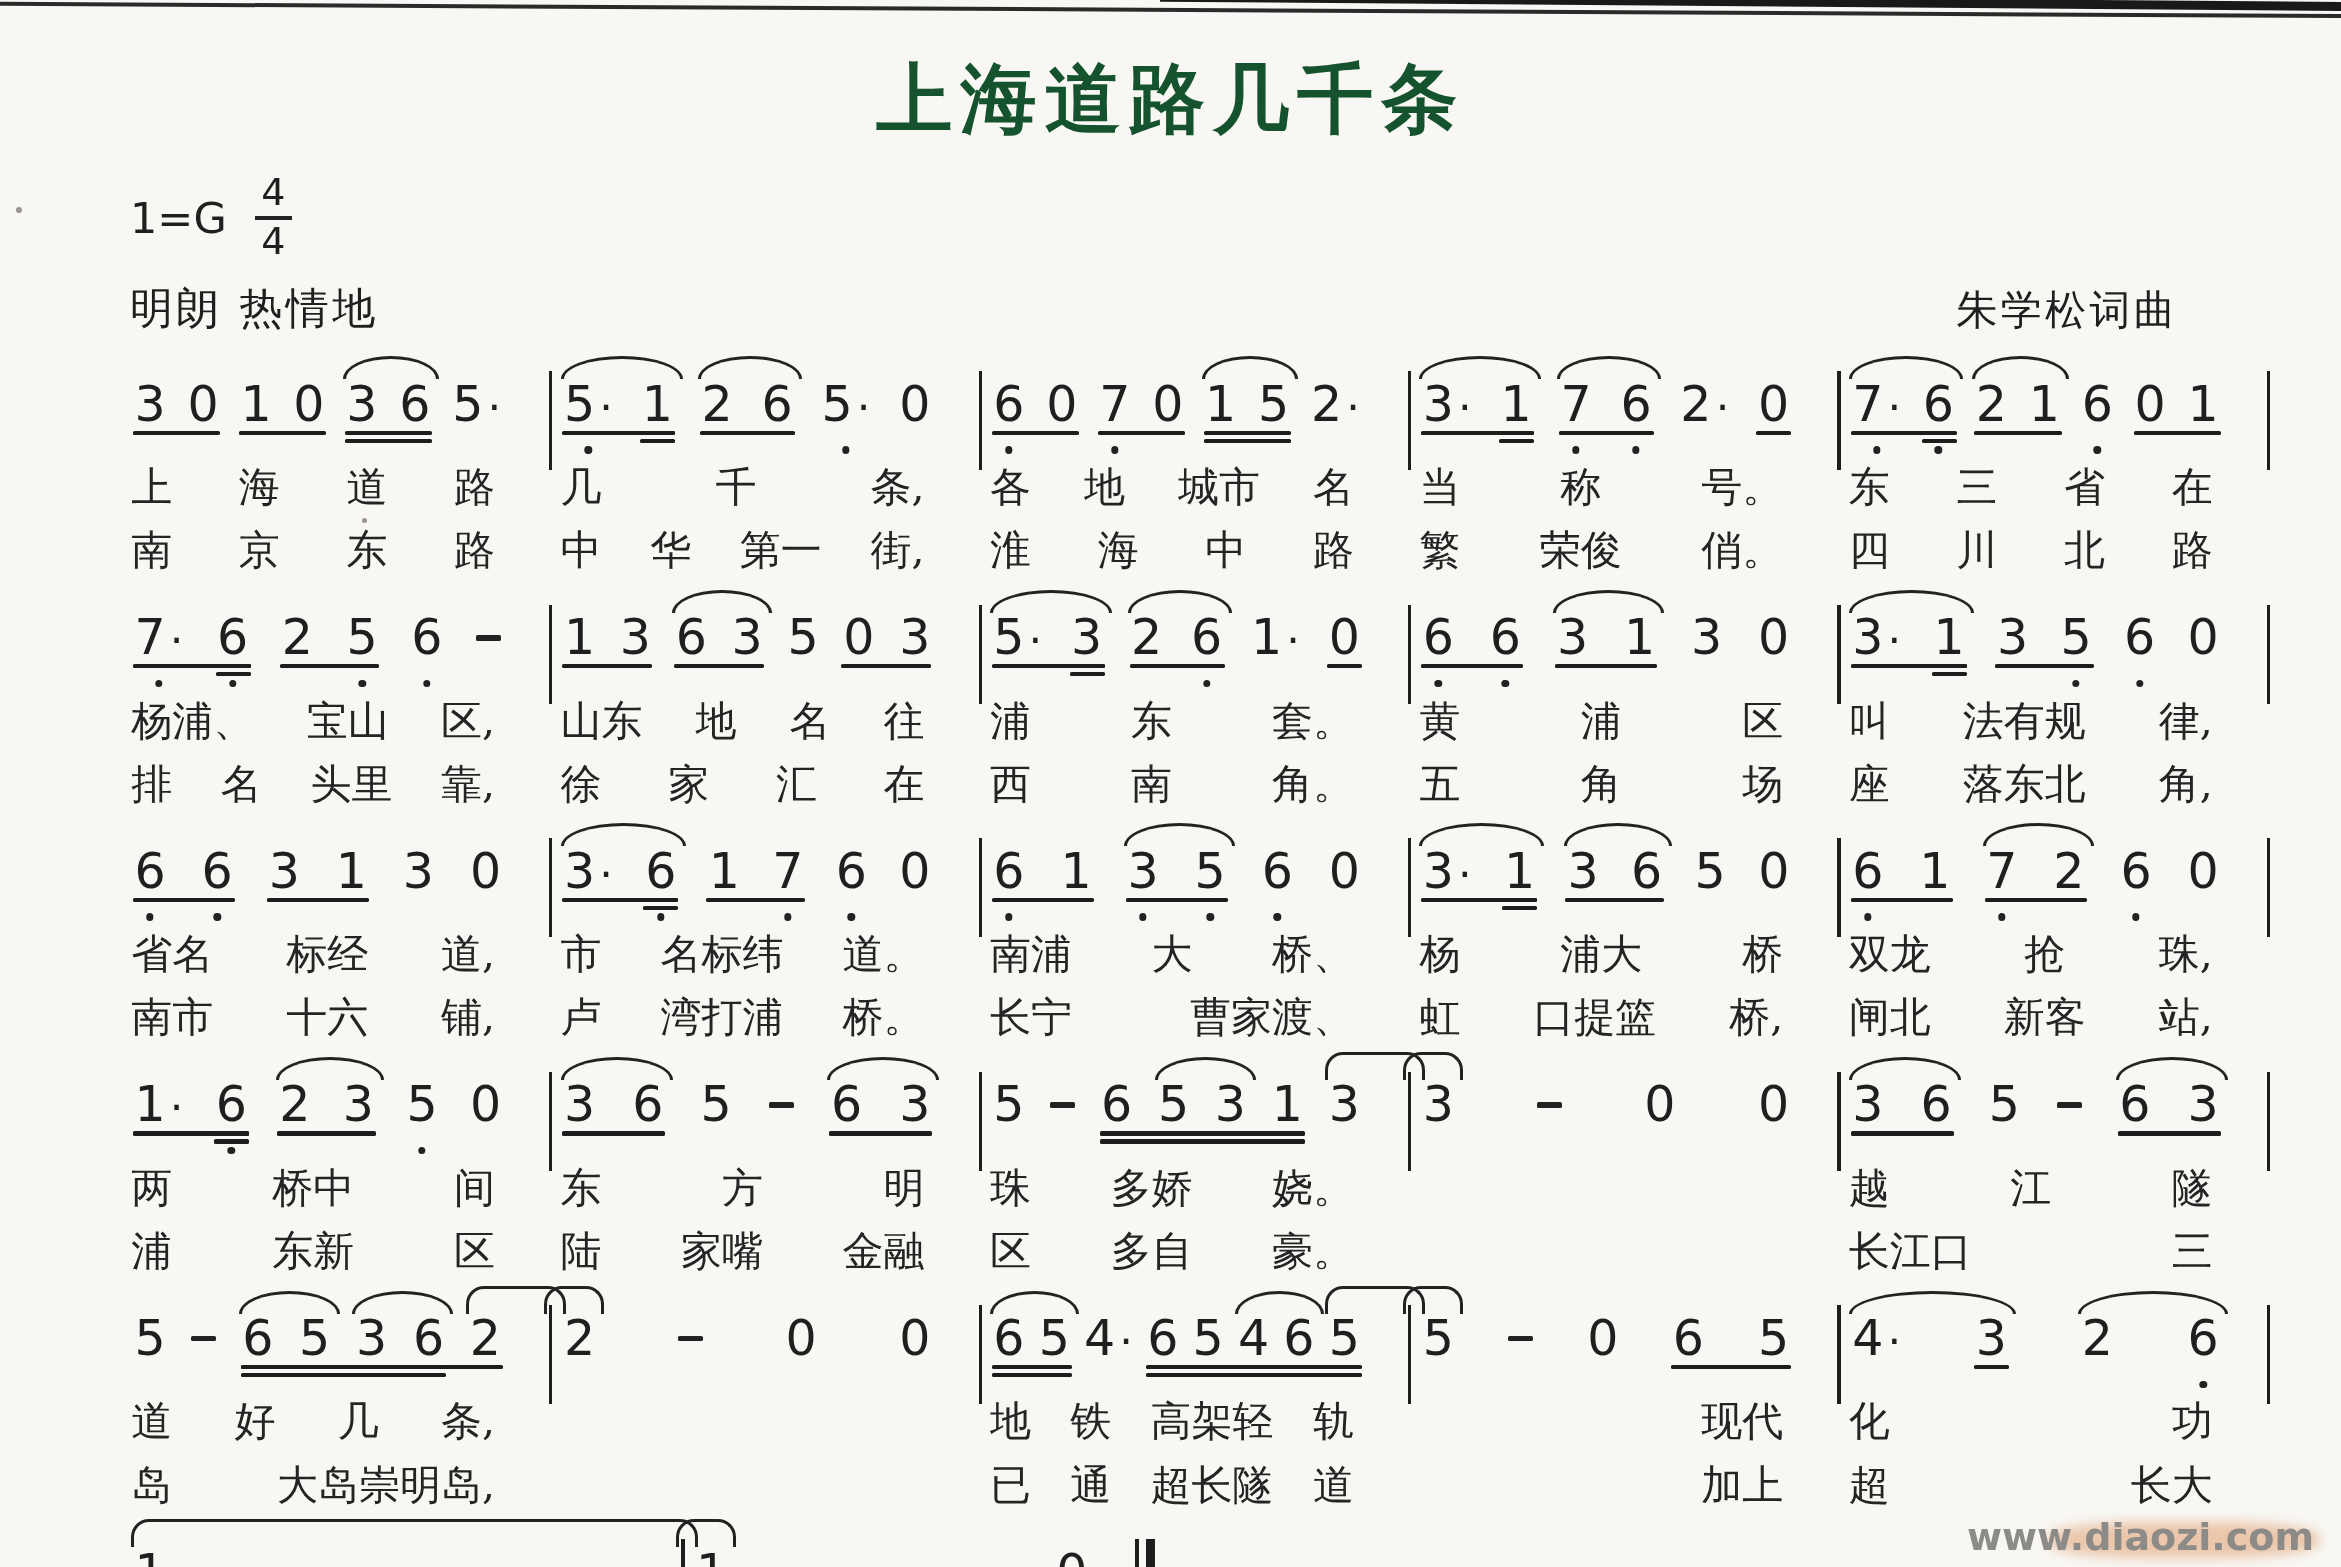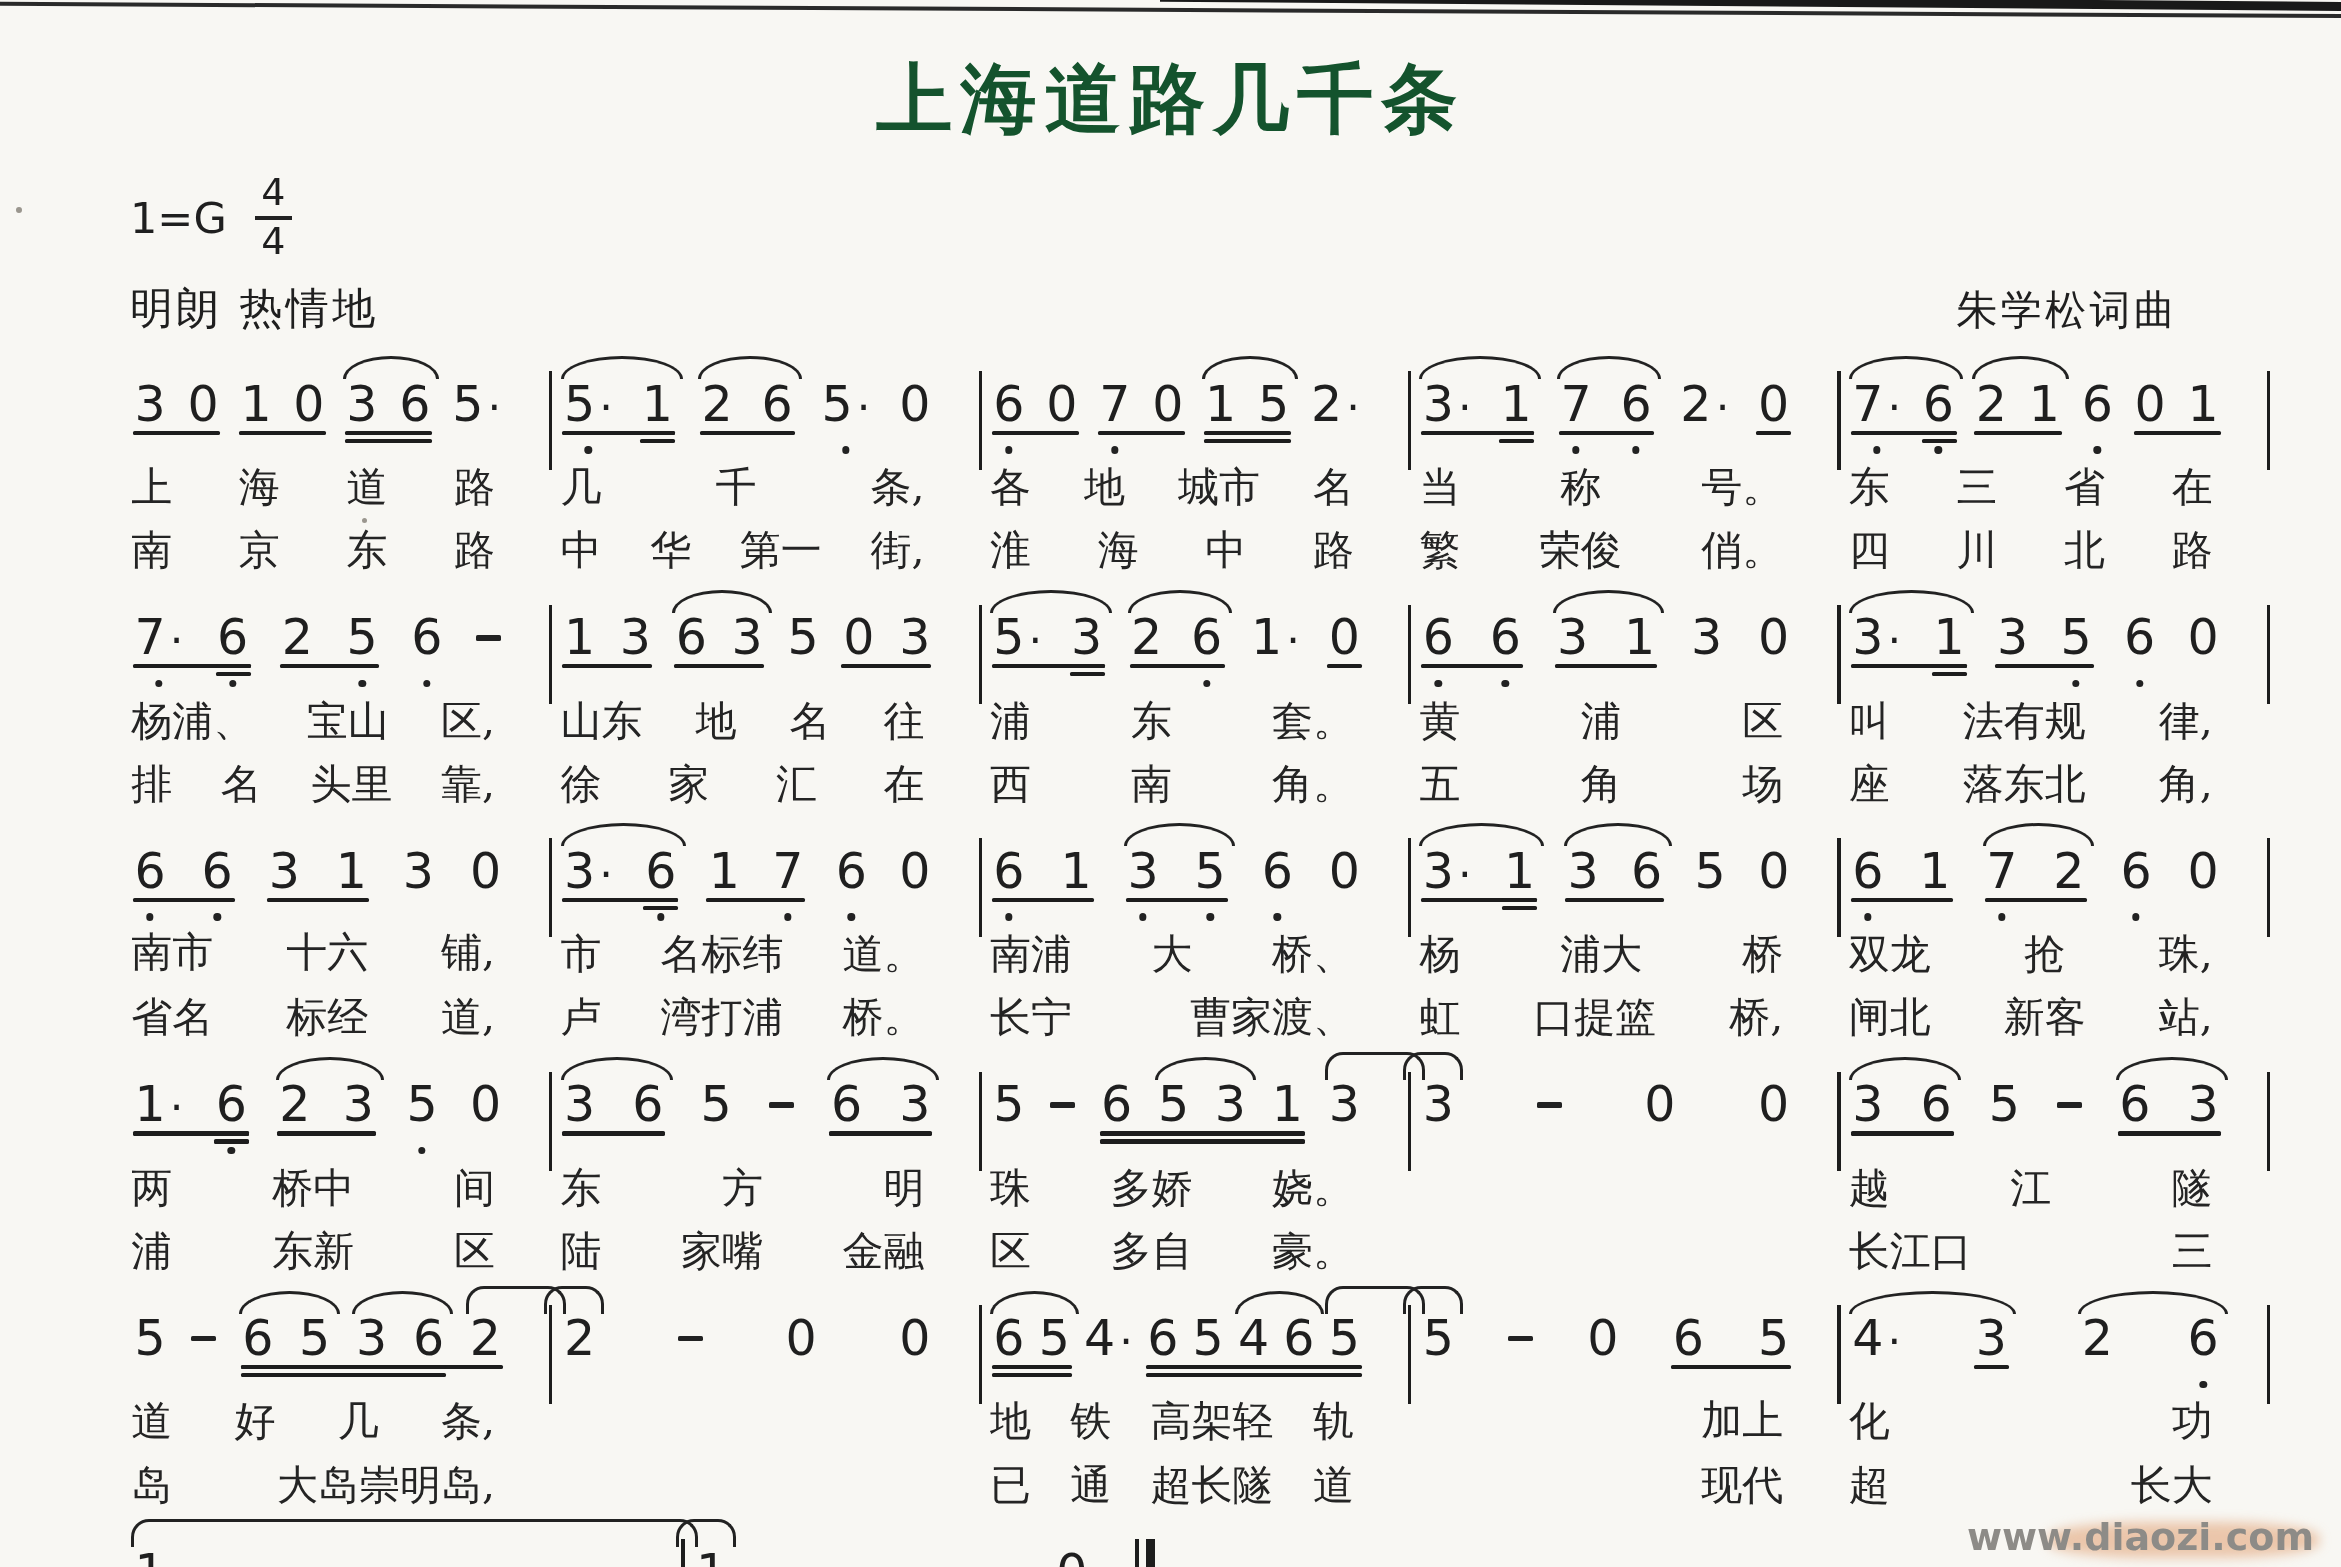--- a/index.html
+++ b/index.html
@@ -528,29 +528,29 @@
             <span class="tok">
               <span>1</span>
             </span>
             <span class="tok">
               <span>3</span>
             </span>
             <span class="tok">
               <span>0</span>
             </span>
           </div>
+          <div class="lyrics ">
+            <span class="syl">省名</span>
+            <span class="syl">标经</span>
+            <span class="syl">道,</span>
+          </div>
           <div class="lyrics second">
             <span class="syl">南市</span>
             <span class="syl">十六</span>
             <span class="syl">铺,</span>
-          </div>
-          <div class="lyrics ">
-            <span class="syl">省名</span>
-            <span class="syl">标经</span>
-            <span class="syl">道,</span>
           </div>
           <div class="beam" style="left: 10px; width: 102px; top: 81px;"></div>
           <div class="beam" style="left: 144px; width: 102px; top: 81px;"></div>
         </div>
         <div class="bar"></div>
         <div class="measure" style="flex: 1 1 0px;">
           <div class="notes-row">
             <span class="tok">
               <span>3</span>
               <span class="ad">·</span>
@@ -995,25 +995,25 @@
             <span class="tok">
               <span>0</span>
             </span>
             <span class="tok">
               <span>6</span>
             </span>
             <span class="tok">
               <span>5</span>
             </span>
           </div>
+          <div class="lyrics end">
+            <span class="syl">现代</span>
+          </div>
           <div class="lyrics second end">
             <span class="syl">加上</span>
-          </div>
-          <div class="lyrics end">
-            <span class="syl">现代</span>
           </div>
           <div class="beam" style="left: 260px; width: 120px; top: 81px;"></div>
           <div class="arc" style="left: -8.2px; width: 54px; top: 1.6px; height: 25px; border-radius: 18px 18px 0px 0px;"></div>
         </div>
         <div class="bar"></div>
         <div class="measure" style="flex: 1 1 0px;">
           <div class="notes-row">
             <span class="tok">
               <span>4</span>
               <span class="ad">·</span>

